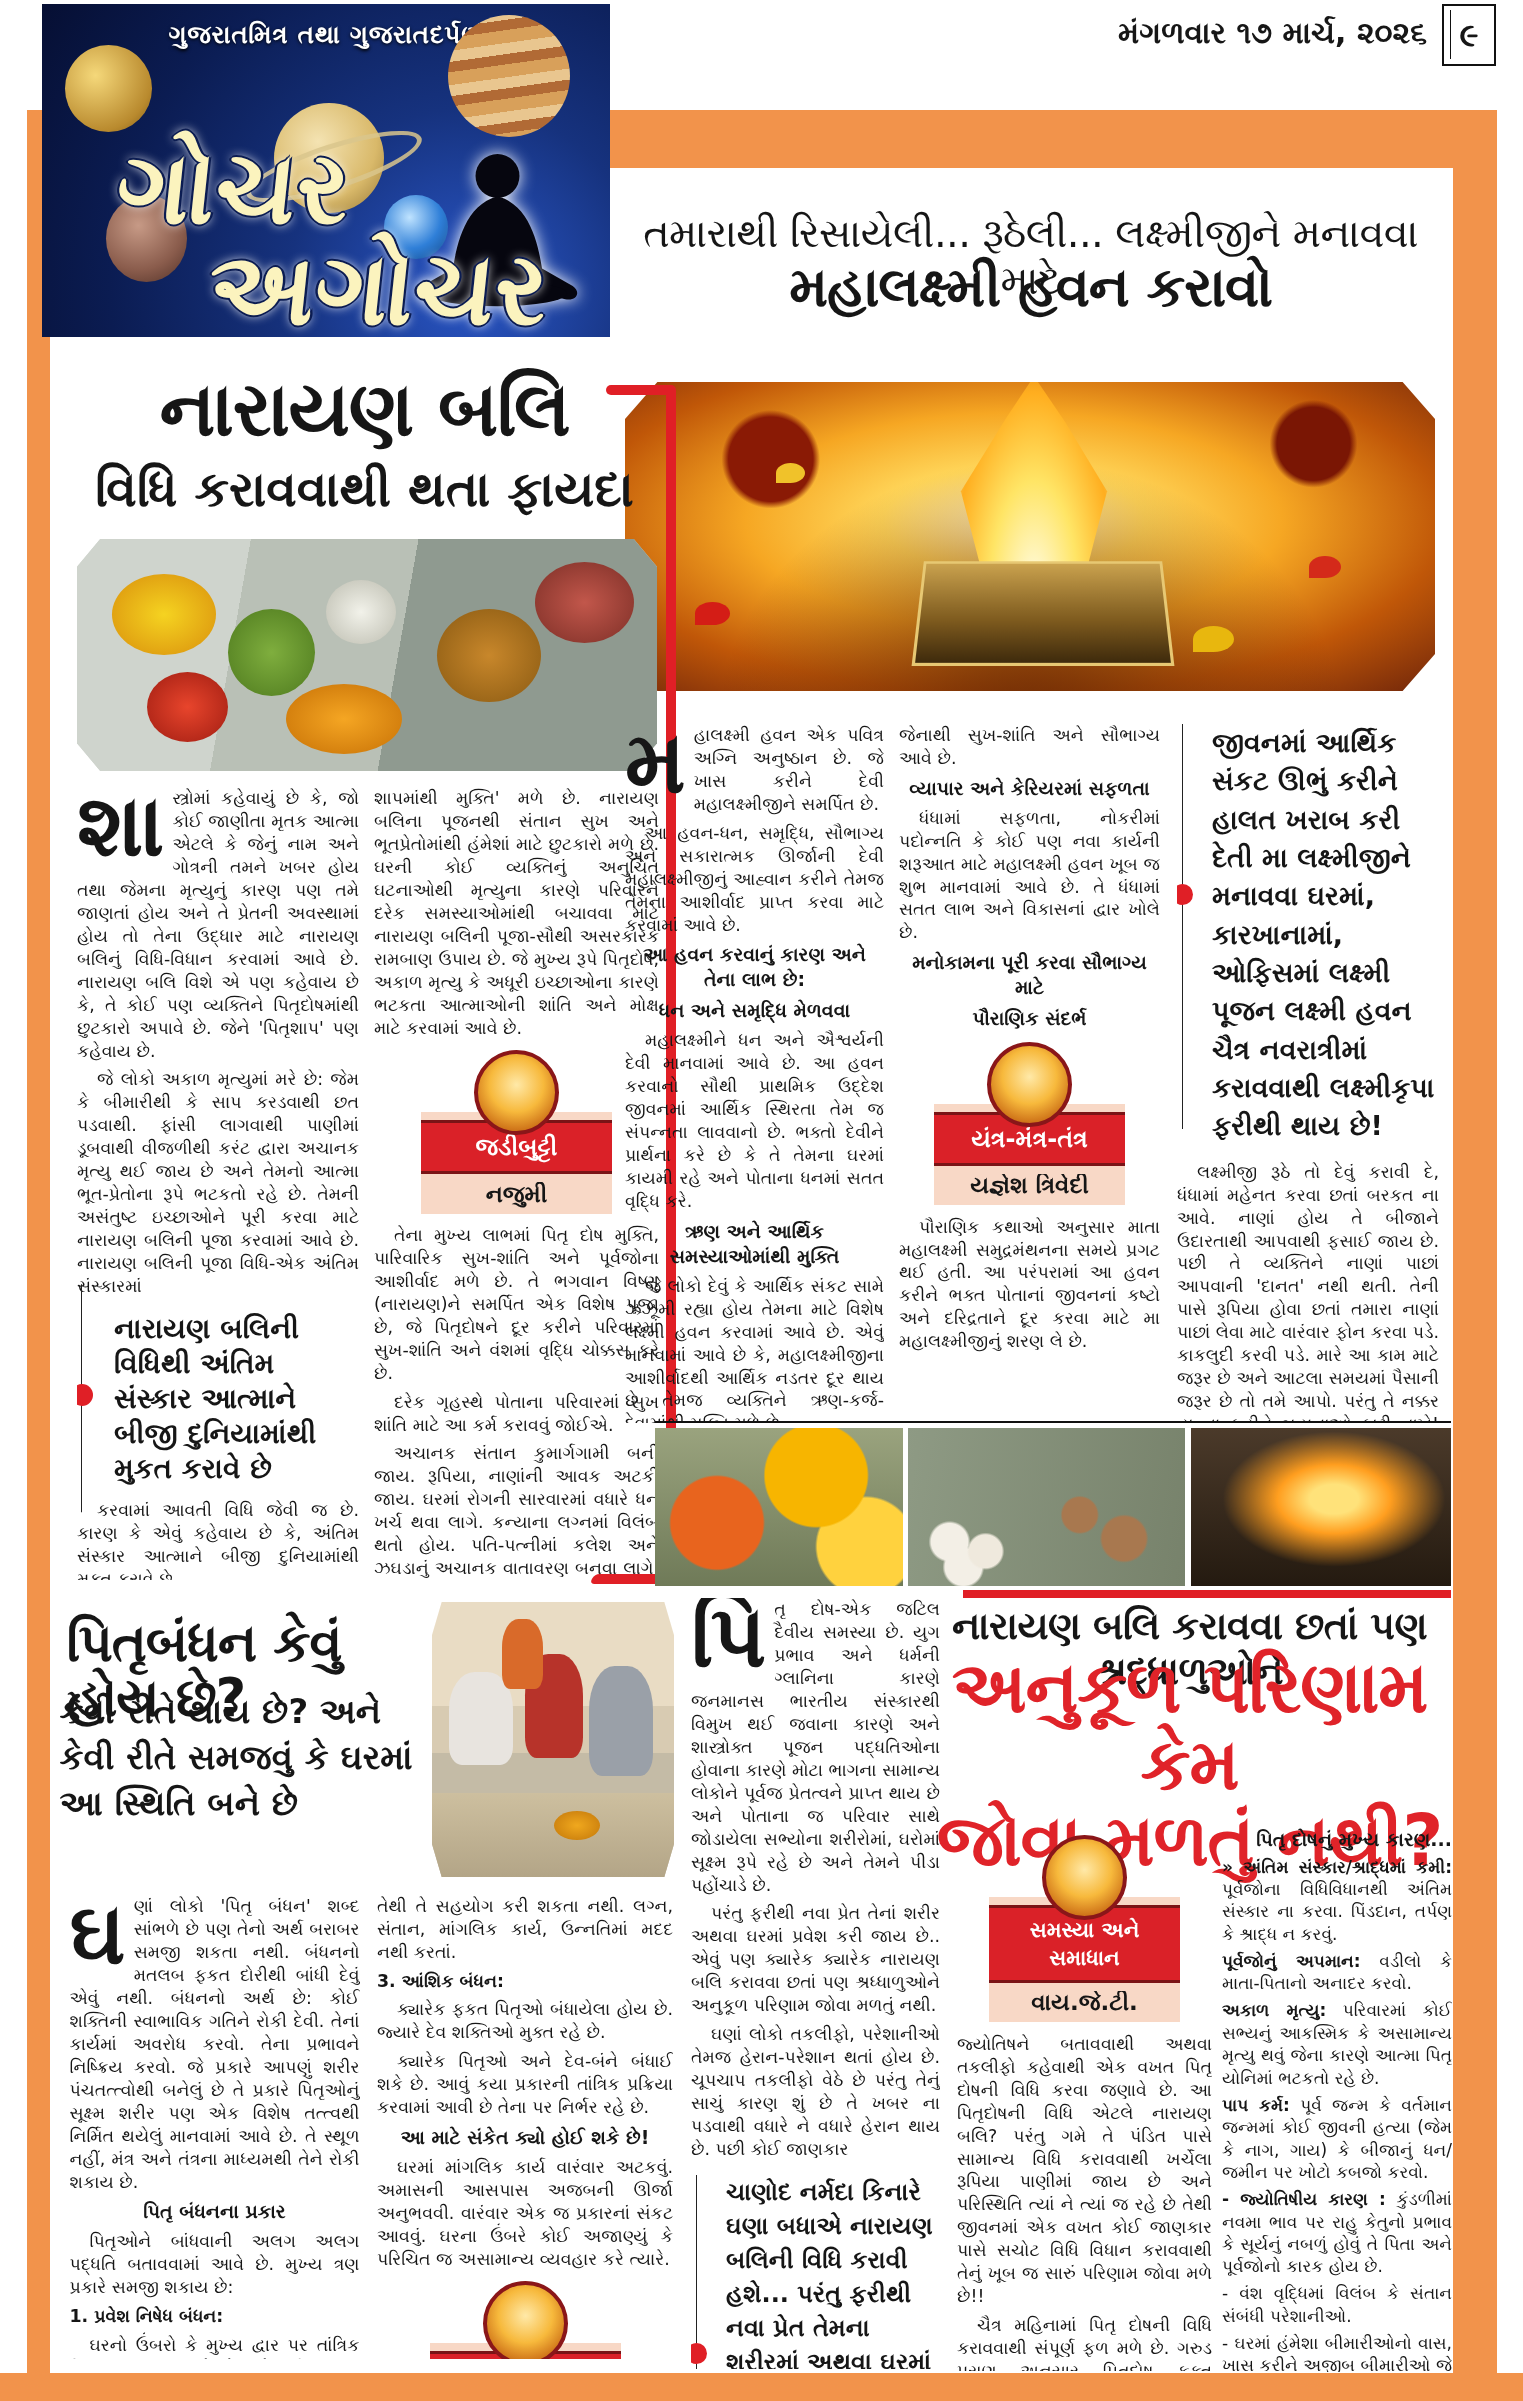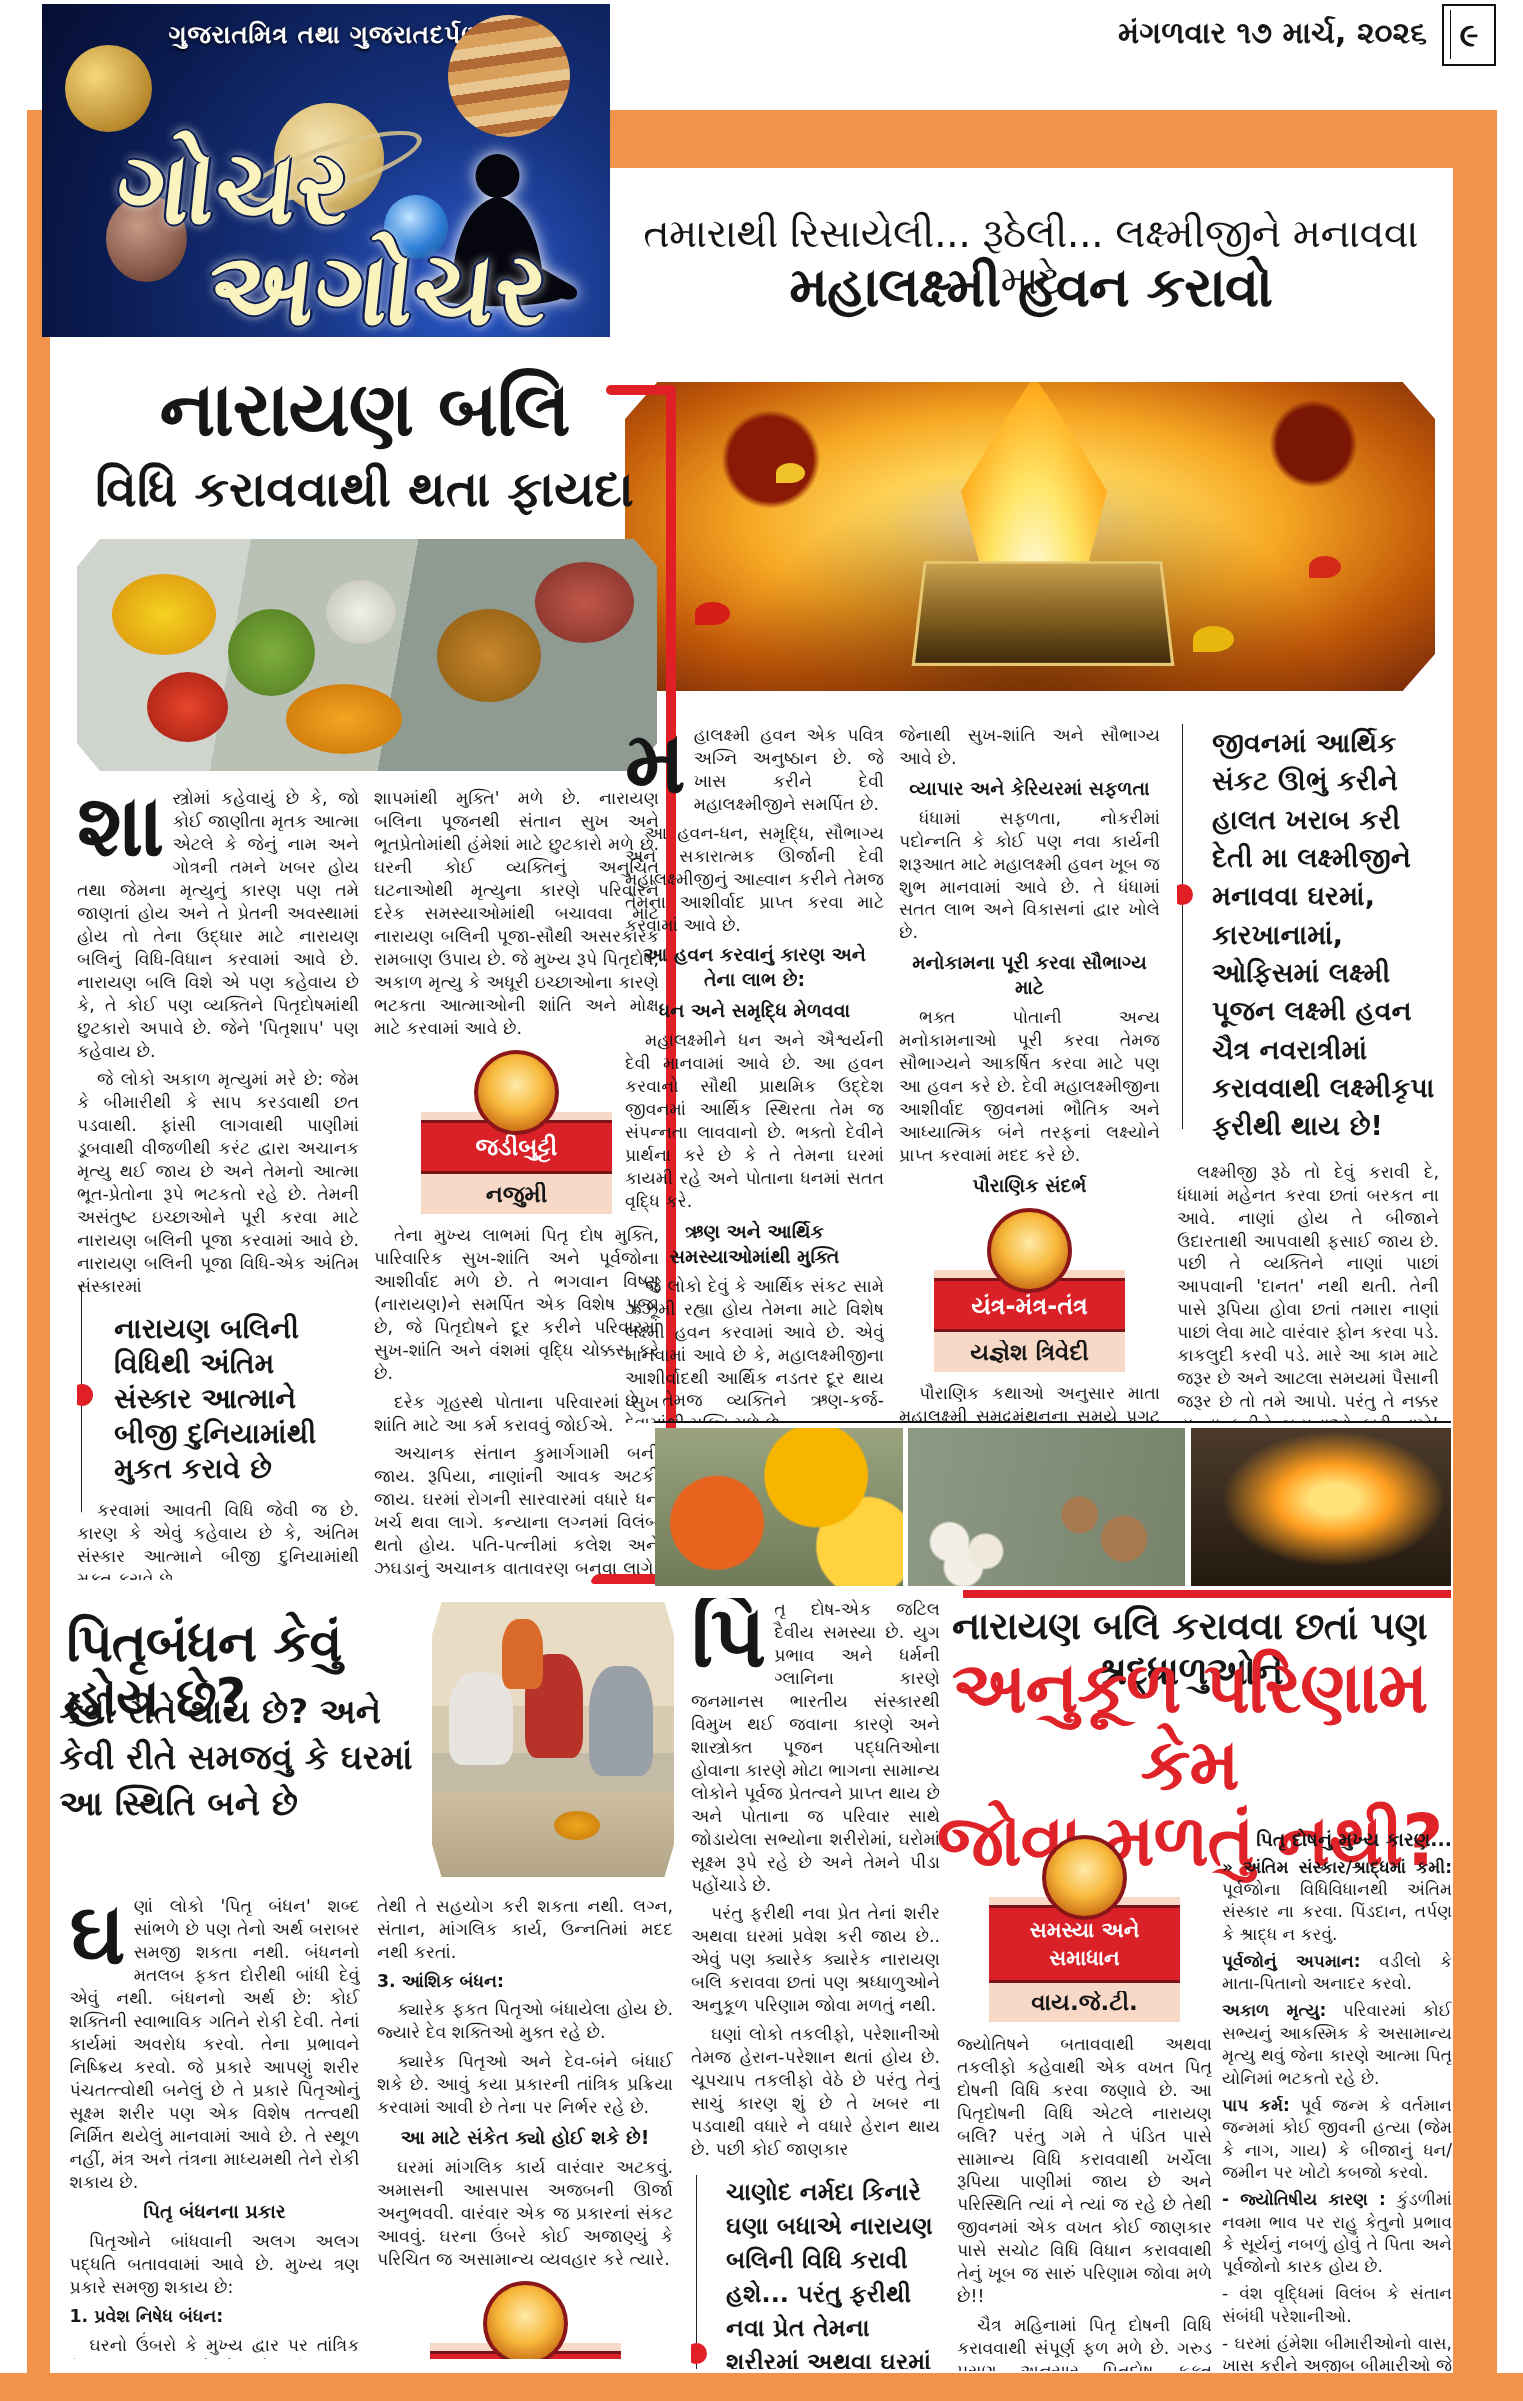--- a/index.html
+++ b/index.html
@@ -217,21 +217,20 @@
     <p>મહાલક્ષ્મીને ધન અને ઐશ્વર્યની દેવી માનવામાં આવે છે. આ હવન કરવાનો સૌથી પ્રાથમિક ઉદ્દેશ જીવનમાં આર્થિક સ્થિરતા તેમ જ સંપન્નતા લાવવાનો છે. ભક્તો દેવીને પ્રાર્થના કરે છે કે તે તેમના ઘરમાં કાયમી રહે અને પોતાના ધનમાં સતત વૃદ્ધિ કરે.</p>
     <p class="sh">ઋણ અને આર્થિક સમસ્યાઓમાંથી મુક્તિ</p>
     <p>જે લોકો દેવું કે આર્થિક સંકટ સામે ઝઝૂમી રહ્યા હોય તેમના માટે વિશેષ લક્ષ્મી હવન કરવામાં આવે છે. એવું માનવામાં આવે છે કે, મહાલક્ષ્મીજીના આશીર્વાદથી આર્થિક નડતર દૂર થાય છે તેમજ વ્યક્તિને ઋણ-કર્જ-દેવામાંથી મુક્તિ મળે છે.</p>
 
   </div>
   <div class="col" id="m-col2">
     <p class="noind">જેનાથી સુખ-શાંતિ અને સૌભાગ્ય આવે છે.</p>
     <p class="sh">વ્યાપાર અને કેરિયરમાં સફળતા</p>
     <p>ધંધામાં સફળતા, નોકરીમાં પદોન્નતિ કે કોઈ પણ નવા કાર્યની શરૂઆત માટે મહાલક્ષ્મી હવન ખૂબ જ શુભ માનવામાં આવે છે. તે ધંધામાં સતત લાભ અને વિકાસનાં દ્વાર ખોલે છે.</p>
     <p class="sh">મનોકામના પૂરી કરવા સૌભાગ્ય માટે</p>
-    <p>ભક્ત પોતાની અન્ય મનોકામનાઓ પૂરી કરવા તેમજ સૌભાગ્યને આકર્ષિત કરવા માટે પણ આ હવન કરે છે. દેવી મહાલક્ષ્મીજીના આશીર્વાદ જીવનમાં ભૌતિક અને આધ્યાત્મિક બંને તરફનાં લક્ષ્યોને પ્રાપ્ત કરવામાં મદદ કરે છે.</p>
     <p class="sh">પૌરાણિક સંદર્ભ</p>
     <div class="badge">
       <div class="circ"></div>
       <div class="banner">યંત્ર-મંત્ર-તંત્ર</div>
       <div class="author">યજ્ઞેશ ત્રિવેદી</div>
     </div>
     <p>પૌરાણિક કથાઓ અનુસાર માતા મહાલક્ષ્મી સમુદ્રમંથનના સમયે પ્રગટ થઈ હતી. આ પરંપરામાં આ હવન કરીને ભક્ત પોતાનાં જીવનનાં કષ્ટો અને દરિદ્રતાને દૂર કરવા માટે મા મહાલક્ષ્મીજીનું શરણ લે છે.</p>
 
   </div>
   <div class="col" id="m-col3">

